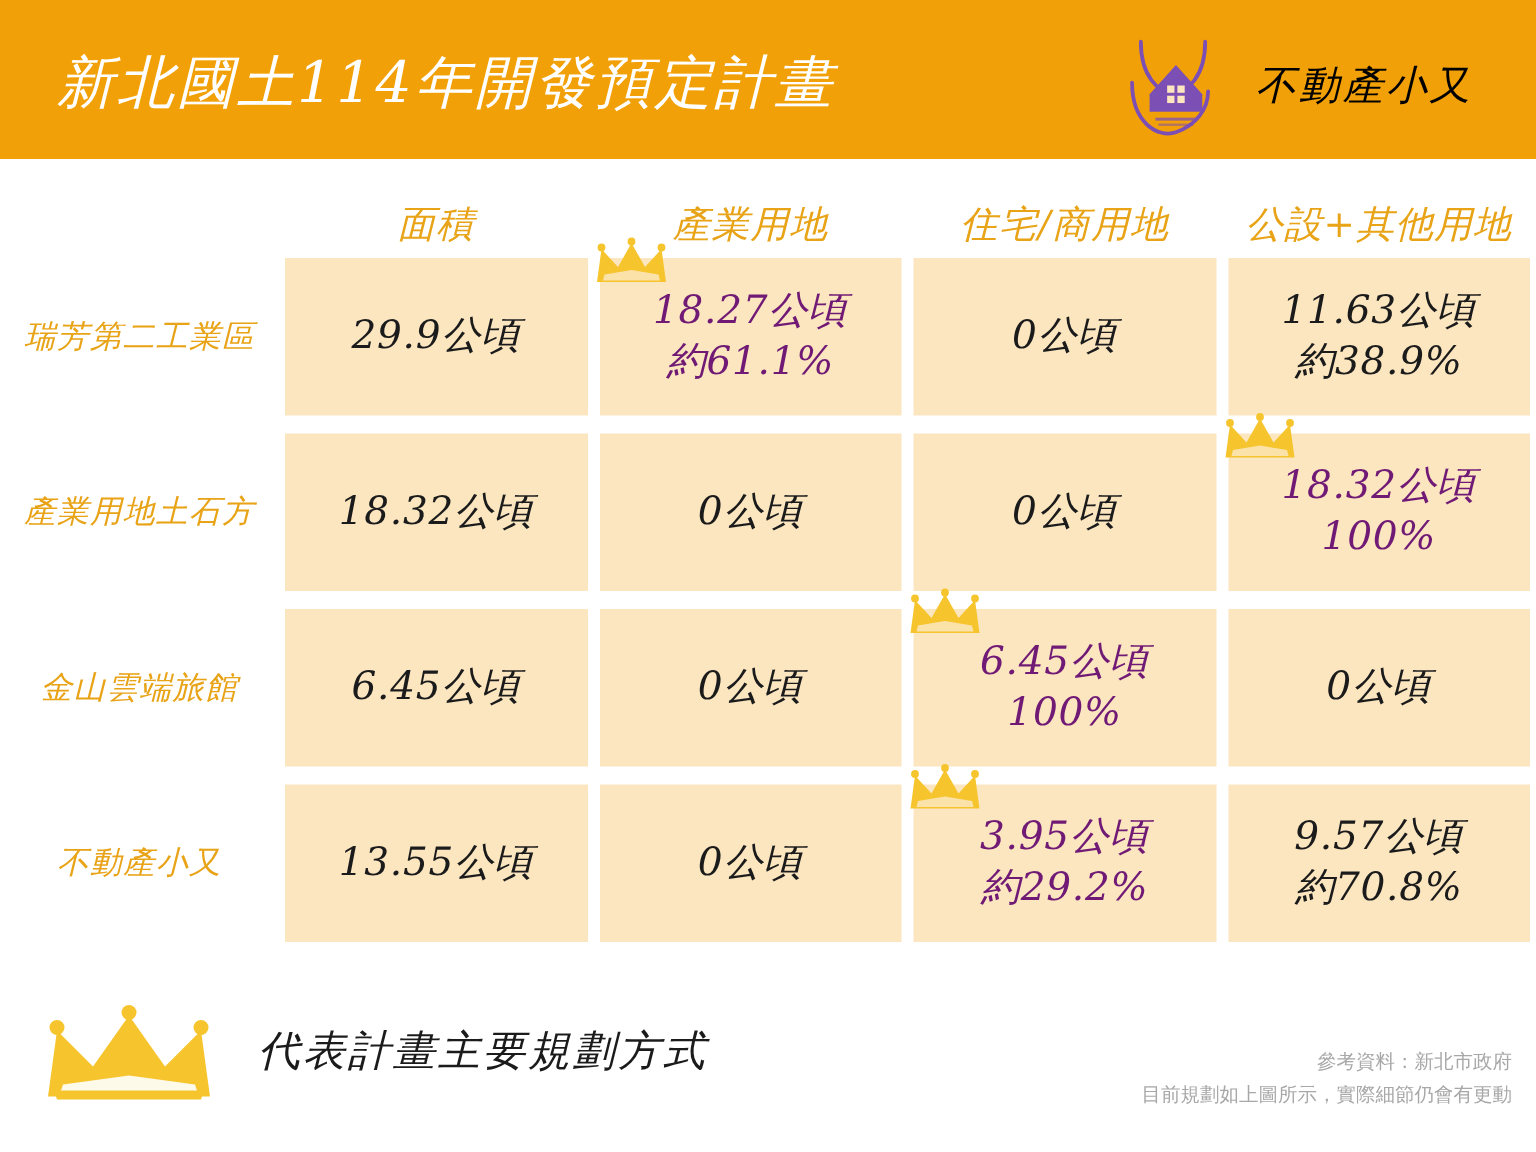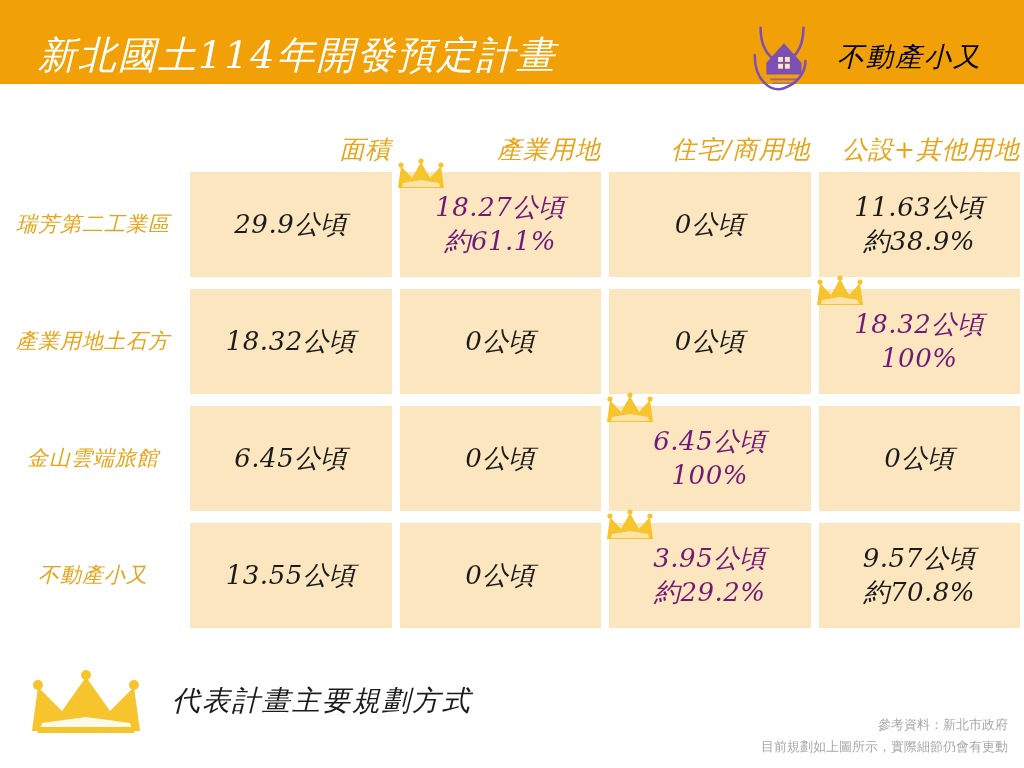--- a/index.html
+++ b/index.html
@@ -18,21 +18,21 @@
     height: 768px;
     background: #ffffff;
   }
 
   
   .header-bar {
     position: absolute;
     left: 0;
     top: 0;
     width: 1024px;
-    height: 84px;
+    height: 106px;
     background: #f2a007;
     display: flex;
     align-items: center;
     padding-left: 36px;
   }
 
   .header-title {
     position: absolute;
     left: 38px;
     top: 30px;
@@ -89,21 +89,21 @@
     flex: 0 0 186px;
   }
 
   .data-col {
     flex: 1 1 0;
     min-width: 0;
     padding: 0 4px;
   }
 
   .col-head {
-    text-align: right;
+    text-align: center;
     font-size: 25px;
     color: #e8a317;
     font-family: "DejaVu Serif", "Liberation Serif", serif;
     font-style: italic;
     letter-spacing: 1px;
     white-space: nowrap;
   }
 
   .data-row {
     display: flex;
@@ -186,21 +186,20 @@
 
   .source {
     position: absolute;
     right: 16px;
     top: 698px;
     text-align: right;
     font-size: 13px;
     line-height: 1.7;
     color: #a8a8a8;
     font-family: "DejaVu Sans", "Liberation Sans", sans-serif;
-    margin-top: 16px;
   }
 </style>
 </head>
 <body>
 
 <div id="page">
 
   <div class="header-bar">
     <div class="header-title">新北國土114年開發預定計畫</div>
 

